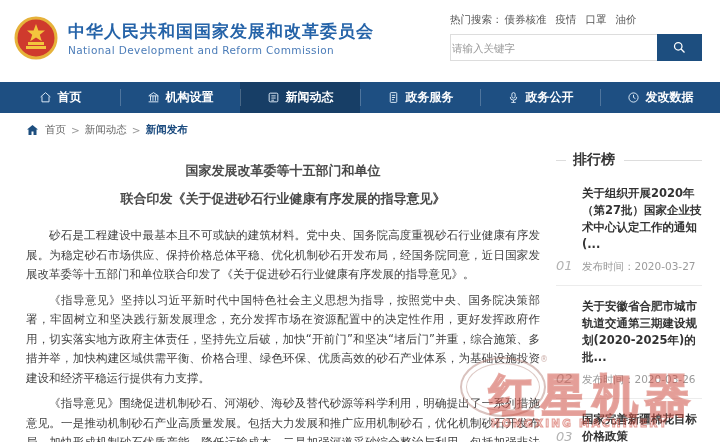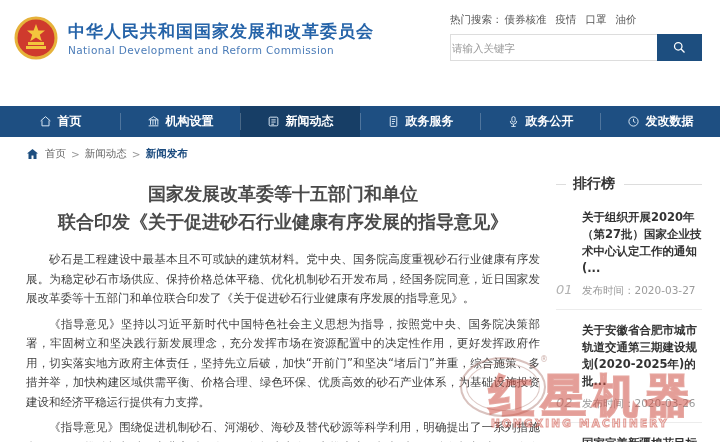--- a/index.html
+++ b/index.html
@@ -1,21 +1,21 @@
 <!DOCTYPE html>
 <html><head>
 <meta charset="utf-8">
 <style>
   * { margin:0; padding:0; box-sizing:border-box; }
   html,body { width:720px; height:442px; overflow:hidden; background:#fff;
     font-family:"DejaVu Sans","Liberation Sans",sans-serif; }
   body { position:relative; }
 
   
-  .header { height:106px; background:#fff; position:relative; }
+  .header { height:82px; background:#fff; position:relative; }
   .brand { position:absolute; left:14px; top:16px; display:flex; align-items:center; cursor:pointer; }
   .emblem { width:44px; height:44px; margin-right:10px; }
   .site-title-cn { font-size:17px; font-weight:bold; color:#2563a8; letter-spacing:1px; line-height:22px; }
   .site-title-en { font-size:10.5px; color:#4b7cb8; letter-spacing:.4px; margin-top:2px; }
 
   .search-area { position:absolute; right:18px; top:13px; width:252px; }
   .hot-row { font-size:10.5px; color:#555; margin-bottom:7px; display:flex; }
   .hot-row a { color:#555; text-decoration:none; margin-right:9px; cursor:pointer; }
   .hot-label { margin-right:2px; }
   .search-box { display:flex; height:27px; }
@@ -37,22 +37,22 @@
   
   .breadcrumb { display:flex; align-items:center; padding:10px 26px 8px; font-size:10.5px; color:#777; }
   .breadcrumb .crumb { color:#666; text-decoration:none; cursor:pointer; }
   .breadcrumb .sep { margin:0 5px; color:#999; }
   .breadcrumb .current { color:#1a4a7e; font-weight:bold; }
   .home-ic { width:13px; height:12px; margin-right:6px; }
 
   
   .content { display:flex; padding:0 18px 0 26px; }
   .main { width:514px; margin-right:16px; }
-  .art-title { text-align:center; font-size:18px; font-weight:600; color:#4a4a4a;
-    line-height:28px; margin:12px 0 13px;font-family:Liberation Mono, monospace; }
+  .art-title { text-align:center; font-size:13px; font-weight:600; color:#4a4a4a;
+    line-height:28px; margin:12px 0 13px; }
   .main p { font-size:11.5px; color:#3f3f3f; line-height:19.5px; text-indent:2em;
     text-align:justify; margin-bottom:6px; }
 
   
   .sidebar { flex:1; padding-top:6px; }
   .side-title { display:flex; align-items:center; margin-bottom:4px; }
   .side-title .ln { height:1px; background:#ddd; }
   .side-title .ln.l { width:10px; margin-right:7px; }
   .side-title .ln.r { flex:1; margin-left:9px; }
   .side-title b { font-size:14px; color:#333; }

